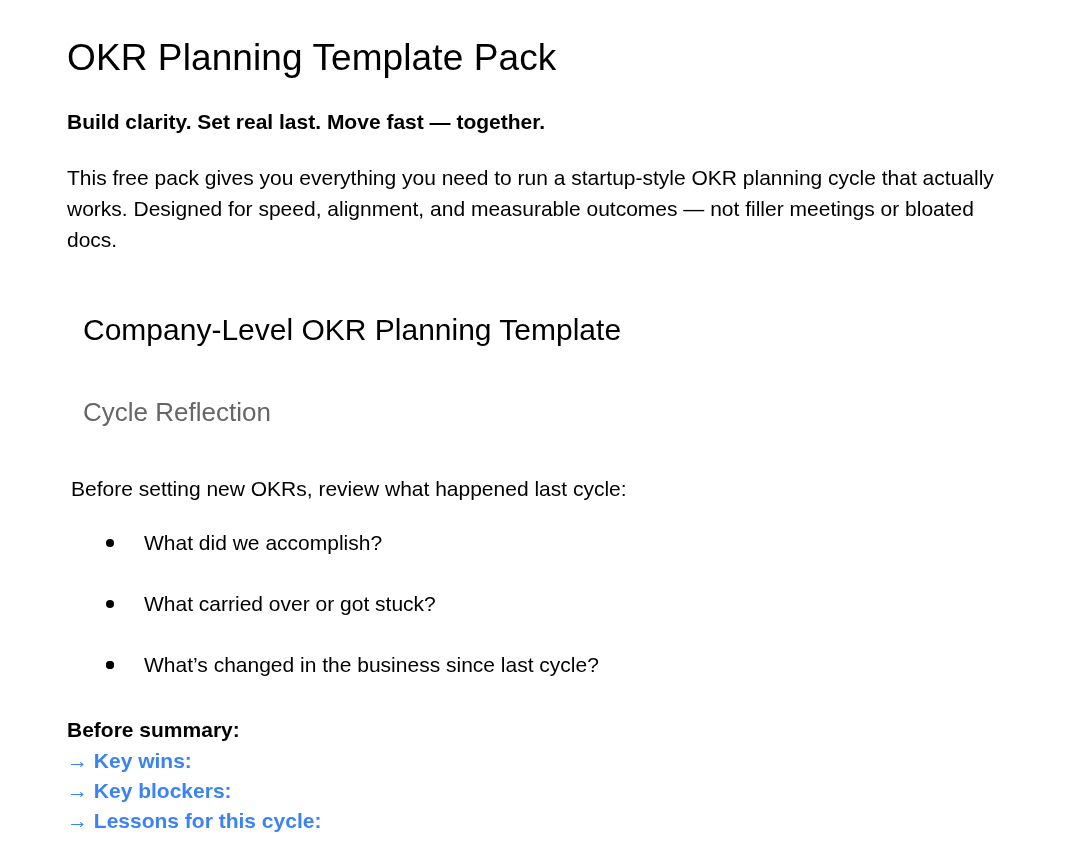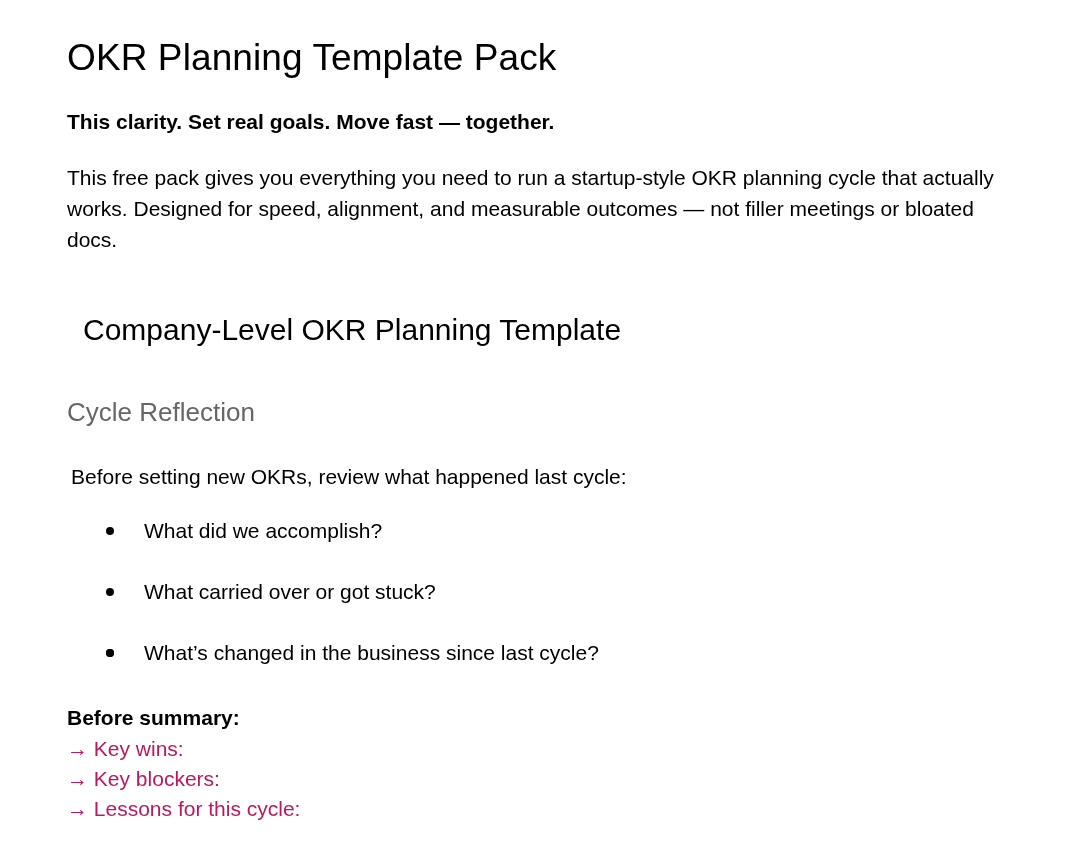--- a/index.html
+++ b/index.html
@@ -53,21 +53,21 @@
     font-weight: 400;
     line-height: 38px;
     margin: 16px;
     padding-top: 40px;
     color: #000;
   }
   .heading-3 {
     font-size: 26px;
     font-weight: 400;
     line-height: 34px;
-    margin: 0;
+    margin: 16px;
     padding-top: 30px;
     color: #666666;
   }
   .lead-in {
     font-size: 21px;
     font-weight: 400;
     line-height: 30px;
     margin: 4px;
     padding-top: 29px;
     color: #000;
@@ -105,34 +105,34 @@
     padding-top: 24px;
     color: #000;
   }
   .summary-lines {
     list-style: none;
     margin: 0;
     padding: 2px 0 0 0;
   }
   .summary-line {
     font-size: 21px;
-    font-weight: 400;
+    font-weight: 700;
     line-height: 30px;
-    color: #be185d;
+    color: #3b82f6;
     white-space: pre;
   }
 </style>
 </head>
 <body>
 
 <div class="page">
 
   <h1 class="doc-title">OKR Planning Template Pack</h1>
 
-  <p class="tagline">This clarity. Set real goals. Move fast — together.</p>
+  <p class="tagline">Build clarity. Set real last. Move fast — together.</p>
 
   <p class="intro-paragraph">This free pack gives you everything you need to run a startup-style OKR planning cycle that actually works. Designed for speed, alignment, and measurable outcomes — not filler meetings or bloated docs.</p>
 
   <h2 class="heading-2">Company-Level OKR Planning Template</h2>
 
   <h3 class="heading-3">Cycle Reflection</h3>
 
   <p class="lead-in">Before setting new OKRs, review what happened last cycle:</p>
 
   <ul class="bullet-list">

